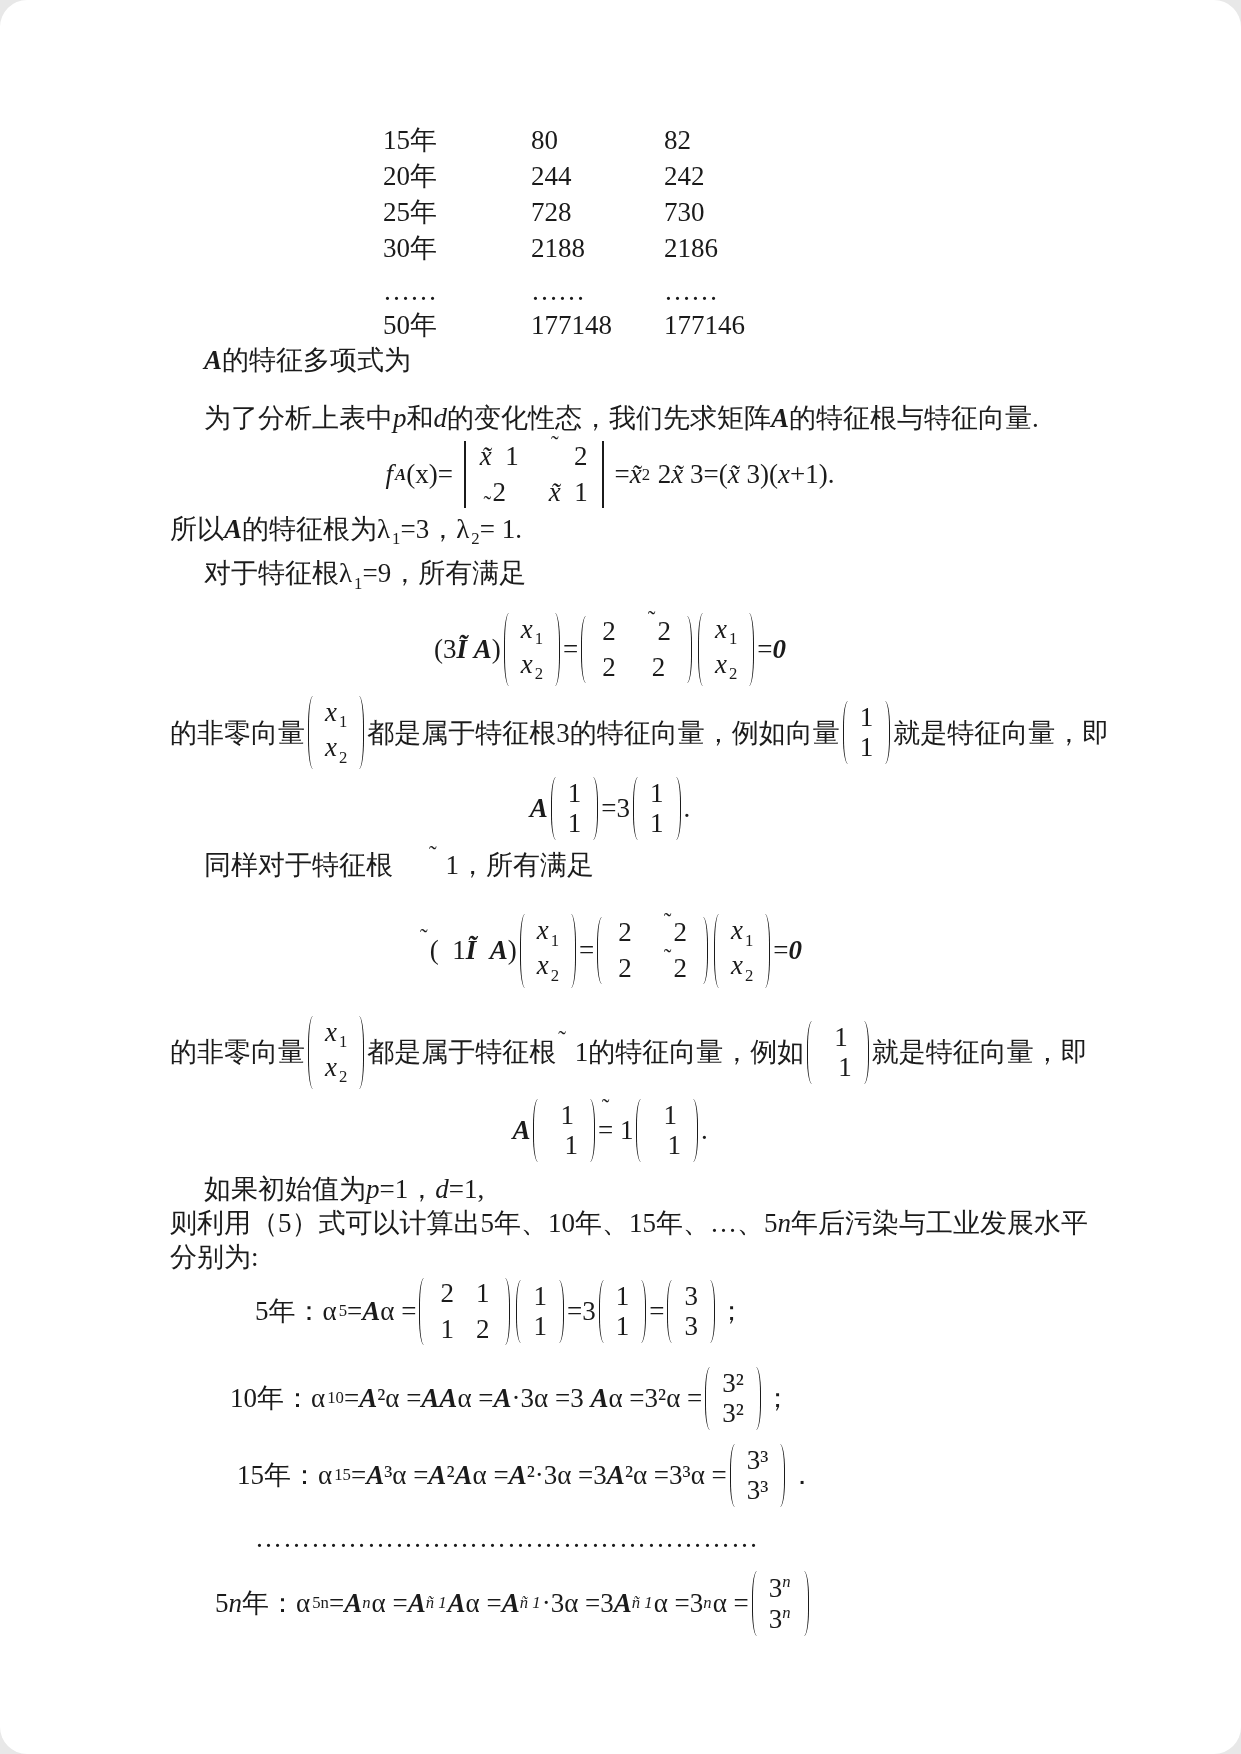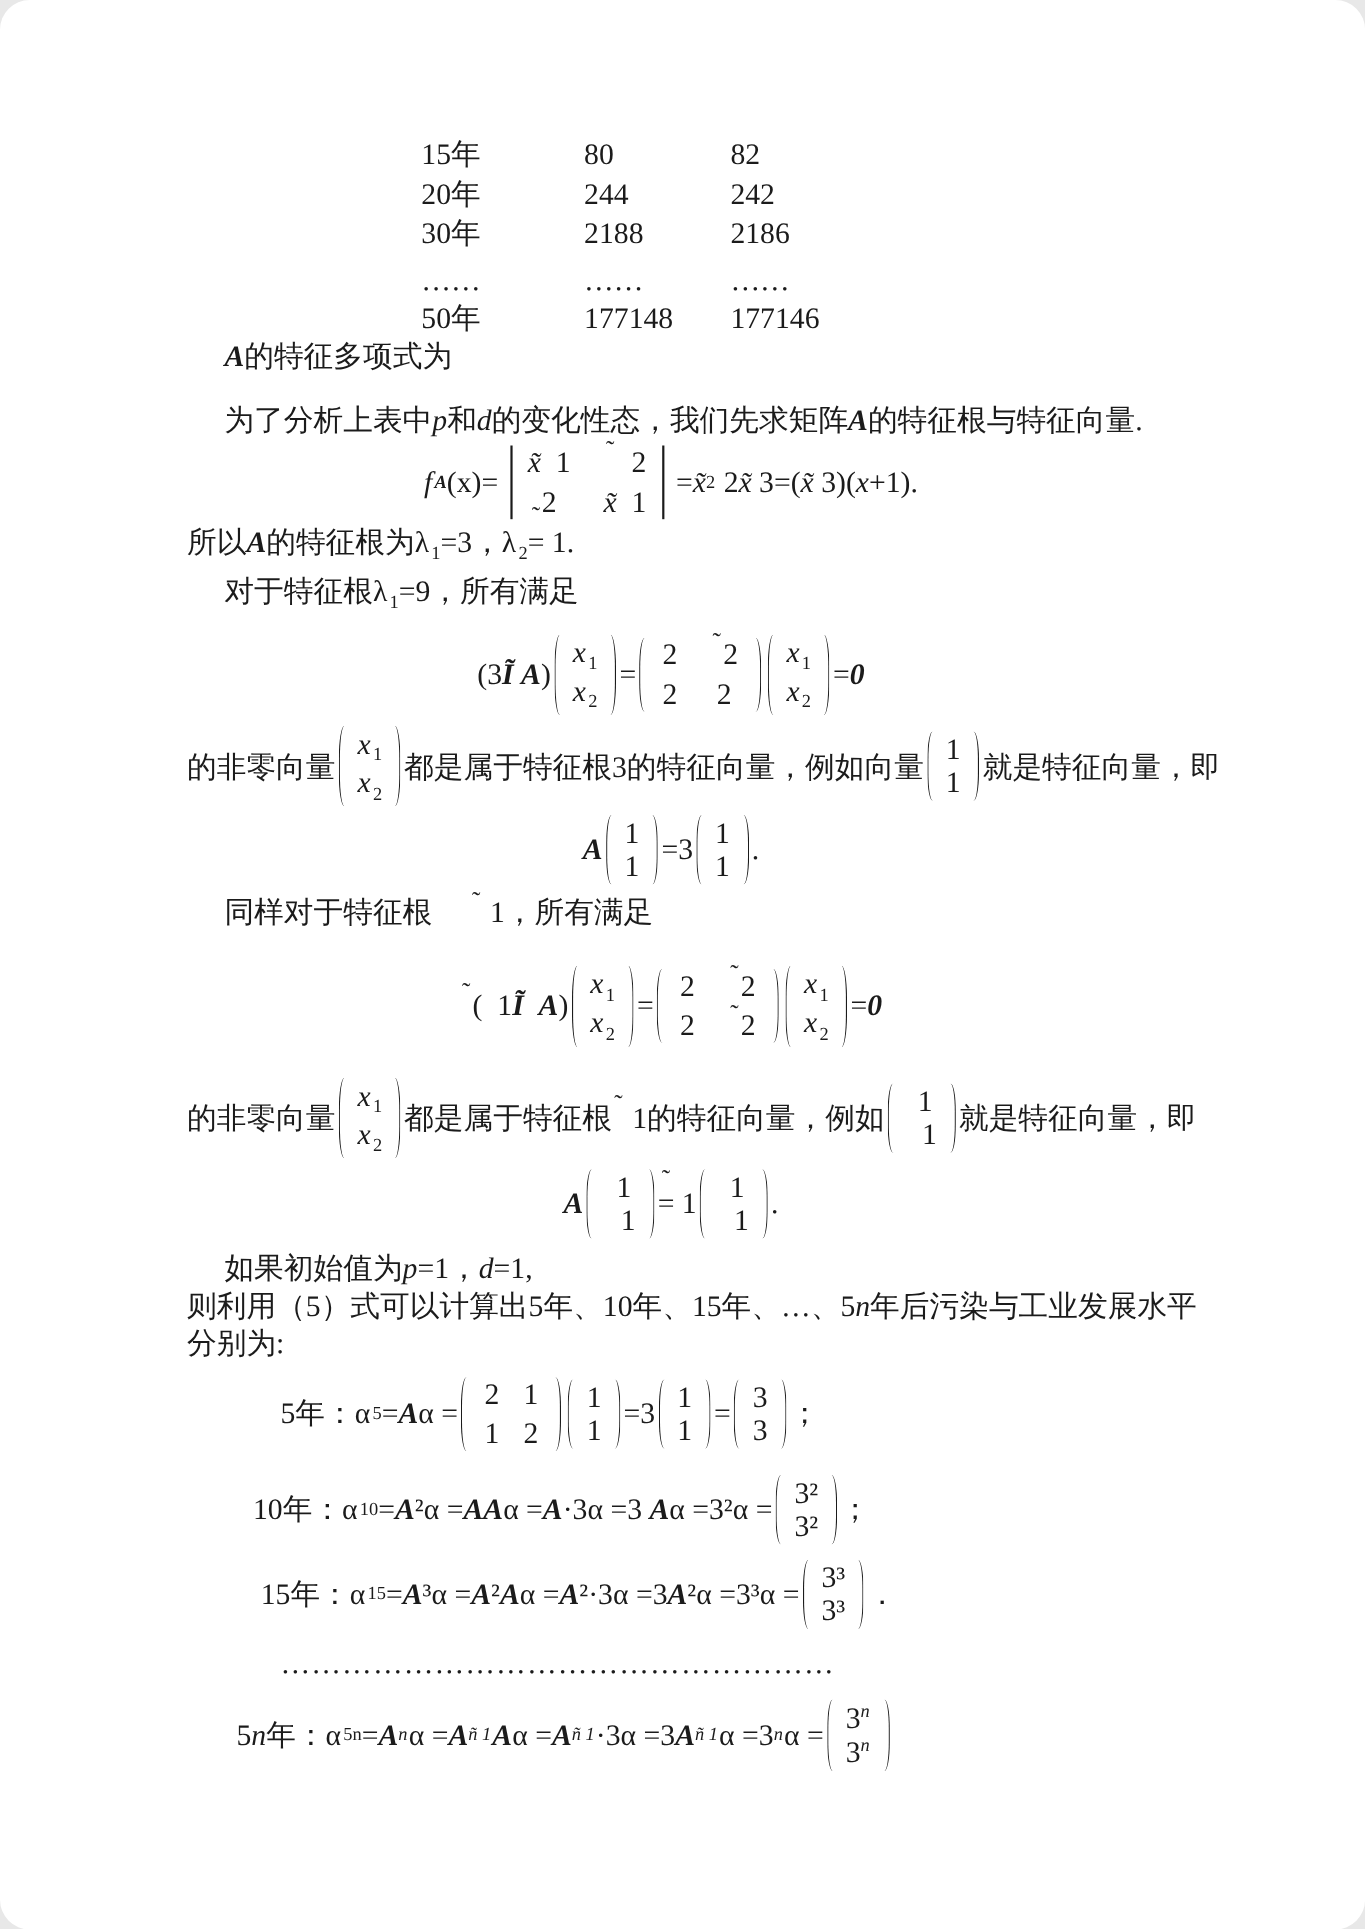--- a/index.html
+++ b/index.html
@@ -57,20 +57,25 @@
         <td class="c1">15年</td>
         <td class="c2">80</td>
         <td class="c3">82</td>
       </tr>
       <tr>
         <td class="c1">20年</td>
         <td class="c2">244</td>
         <td class="c3">242</td>
       </tr>
       <tr>
+        <td class="c1">25年</td>
+        <td class="c2">728</td>
+        <td class="c3">730</td>
+      </tr>
+      <tr>
         <td class="c1">30年</td>
         <td class="c2">2188</td>
         <td class="c3">2186</td>
       </tr>
       <tr class="gap">
         <td class="c1">……</td>
         <td class="c2">……</td>
         <td class="c3">……</td>
       </tr>
       <tr>
@@ -297,21 +302,21 @@
     <div class="line ind" style="margin-top:6px;">
       <span>如果初始值为</span><i>p</i><span>=1，</span><i>d</i><span>=1,</span>
     </div>
     <div class="line">
       <span>则利用（5）式可以计算出5年、10年、15年、…、5</span><i>n</i><span>年后污染与工业发展水平</span>
     </div>
     <div class="line">
       <span>分别为:</span>
     </div>
 
-    <div class="frm left" style="margin-top:14px;padding-left:85px;">
+    <div class="frm left" style="margin-top:4px;padding-left:85px;">
       <span>5年：</span>
       <span>α</span>
         <sub>5</sub>
         <span>=</span>
         <span class="bA">A</span>
         <span class="pre">α =</span>
       <span class="fence">
           <span class="lp"></span>
           <span class="mat" style="column-gap:22px;">
         <span class="mcell">2</span>

